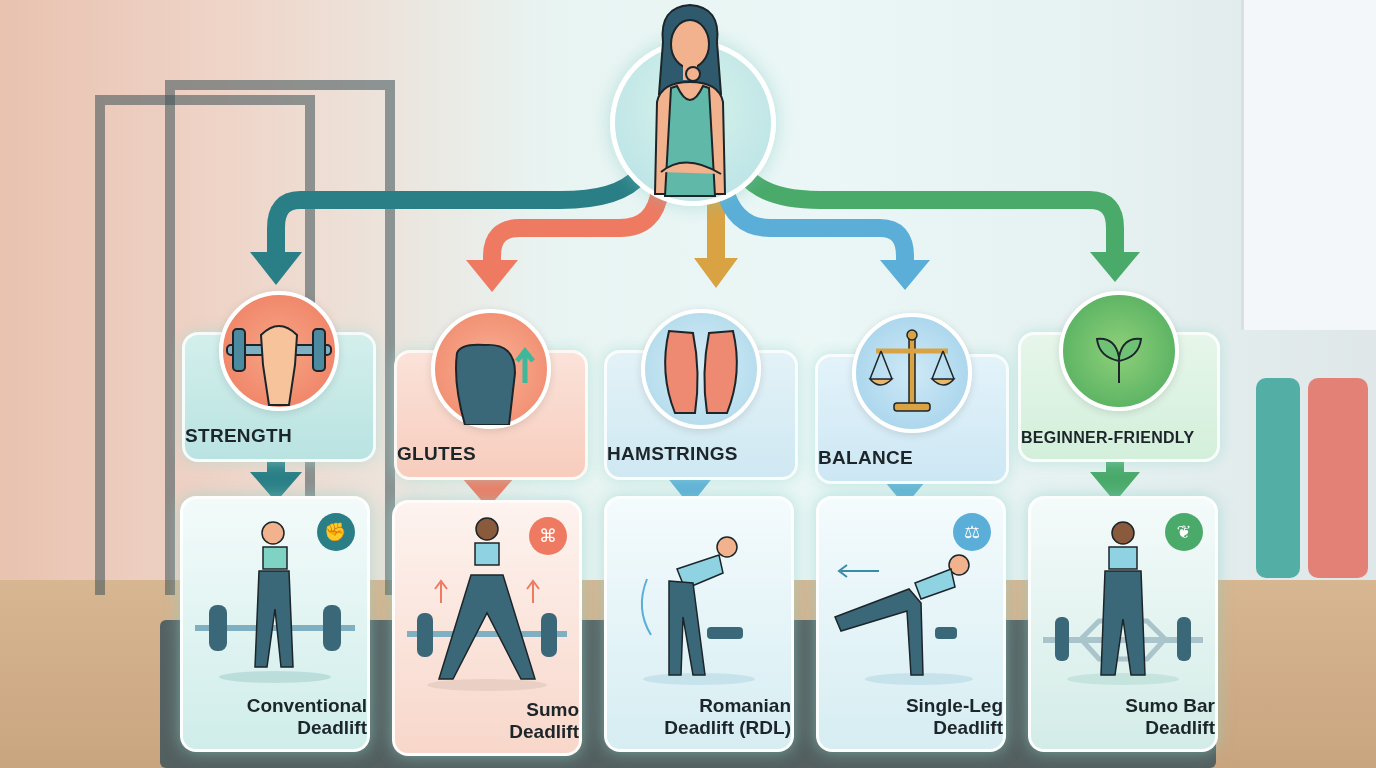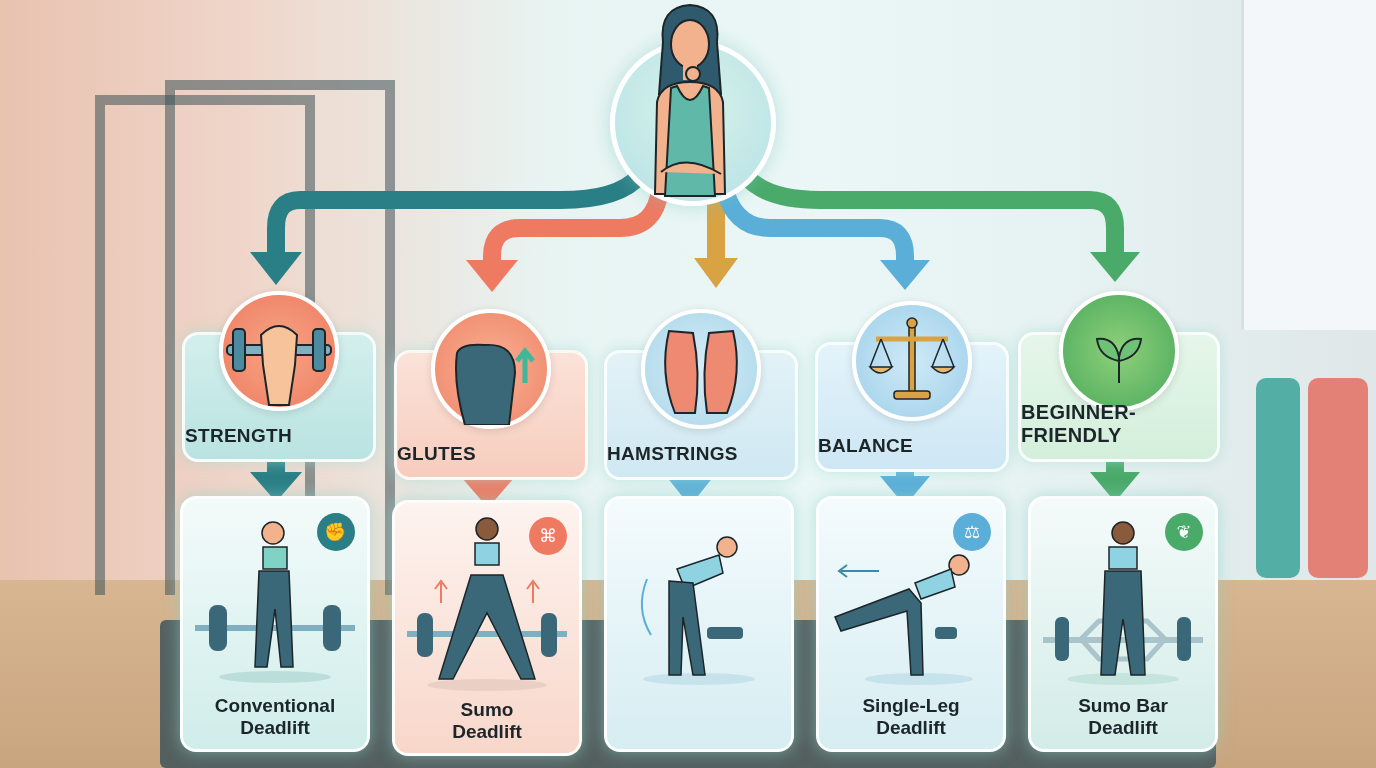--- a/index.html
+++ b/index.html
@@ -10,21 +10,21 @@
   .rack{position:absolute;border:10px solid #3e5358;border-bottom:none;opacity:.55;}
   .window{position:absolute;right:0;top:0;width:132px;height:330px;background:#f3f7f9;border-left:3px solid #d7e1e4;}
   .roll{position:absolute;border-radius:10px;opacity:.85;}
   .lines svg{position:absolute;left:0;top:0;}
   .hub{position:absolute;left:610px;top:40px;width:156px;height:156px;border-radius:50%;background:radial-gradient(circle at 50% 40%,#d7f3ea,#b6e0e6);border:5px solid #fff;box-shadow:0 0 18px rgba(120,200,190,.45);}
   .person{position:absolute;left:645px;top:2px;width:90px;height:196px;}
   .cat{position:absolute;top:332px;width:188px;height:124px;border-radius:16px;border:3px solid rgba(255,255,255,.85);box-shadow:0 0 14px rgba(160,220,210,.6);}
   .cat .icon{position:absolute;left:50%;top:-44px;transform:translateX(-50%);width:112px;height:112px;border-radius:50%;border:4px solid #fff;box-shadow:0 2px 8px rgba(0,0,0,.12);}
   .cat .label{position:absolute;left:0;right:0;bottom:12px;text-align:left;font-weight:bold;font-size:19px;color:#1c2529;letter-spacing:.3px;margin-top:12px;}
   .card{position:absolute;top:496px;width:184px;height:250px;border-radius:16px;border:3px solid rgba(255,255,255,.9);box-shadow:0 0 16px rgba(140,210,200,.6);}
-  .card .title{position:absolute;left:0;right:0;bottom:10px;text-align:center;font-weight:bold;font-size:19px;line-height:22px;color:#1c2529;}
+  .card .title{position:absolute;left:0;right:0;bottom:10px;text-align:right;font-weight:bold;font-size:19px;line-height:22px;color:#1c2529;}
   .card .badge{position:absolute;right:12px;top:14px;width:38px;height:38px;border-radius:50%;color:#fff;font-size:18px;text-align:center;line-height:38px;}
   .card svg{position:absolute;left:0;top:0;}
 </style>
 </head>
 <body>
 
 <div class="floor"></div>
 <div class="mat"></div>
 <div class="rack" style="left:95px;top:95px;width:200px;height:490px;"></div>
 <div class="rack" style="left:165px;top:80px;width:210px;height:505px;"></div>
@@ -97,41 +97,41 @@
 <div class="cat" style="left:604px;top:350px;background:linear-gradient(180deg,#e3f2f7,#cfe8f2);">
   <div class="icon" style="background:radial-gradient(circle,#d8eef6,#a9d6ea);">
     <svg width="112" height="112" viewBox="0 0 112 112">
         <path d="M24 18 Q14 60 30 100 L50 100 Q56 60 48 20 Z" fill="#ee8a72" stroke="#1c2529" stroke-width="2"></path>
         <path d="M88 18 Q98 60 82 100 L62 100 Q56 60 64 20 Z" fill="#ee8a72" stroke="#1c2529" stroke-width="2"></path>
       </svg>
   </div>
   <div class="label">HAMSTRINGS</div>
 </div>
 
-<div class="cat" style="left:815px;top:342px;background:linear-gradient(180deg,#e3f3fa,#cde7f4);">
+<div class="cat" style="left:815px;top:354px;background:linear-gradient(180deg,#e3f3fa,#cde7f4);">
   <div class="icon" style="background:radial-gradient(circle,#cfe9f6,#9fd0ea);">
     <svg width="112" height="112" viewBox="0 0 112 112">
         <rect x="53" y="22" width="6" height="66" fill="#d9a344" stroke="#1c2529" stroke-width="1.5"></rect>
         <path d="M20 34 L92 34" stroke="#d9a344" stroke-width="5"></path>
         <path d="M14 62 Q24 74 36 62 Z M76 62 Q88 74 98 62 Z" fill="#e8b76c" stroke="#1c2529" stroke-width="1.5"></path>
         <path d="M25 34 L14 62 M25 34 L36 62 M87 34 L76 62 M87 34 L98 62" stroke="#1c2529" stroke-width="1.5"></path>
         <rect x="38" y="86" width="36" height="8" rx="3" fill="#d9a344" stroke="#1c2529" stroke-width="1.5"></rect>
         <circle cx="56" cy="18" r="5" fill="#d9a344" stroke="#1c2529" stroke-width="1.5"></circle>
       </svg>
   </div>
   <div class="label">BALANCE</div>
 </div>
 
 <div class="cat" style="left:1018px;width:196px;background:linear-gradient(180deg,#e6f6ea,#d3efdb);">
   <div class="icon" style="background:radial-gradient(circle,#8fd07a,#4aaa5c);">
     <svg width="112" height="112" viewBox="0 0 112 112">
         <path d="M56 88 L56 60 M56 66 Q36 62 34 44 Q52 42 56 62 M56 66 Q76 62 78 44 Q60 42 56 62" stroke="#1c2529" stroke-width="2" fill="#6fc275"></path>
       </svg>
   </div>
-  <div class="label" style="font-size:20px;">BEGINNER-FRIENDLY</div>
+  <div class="label" style="font-size:16px;">BEGINNER-FRIENDLY</div>
 </div>
 
 <div class="card" style="left:180px;background:linear-gradient(180deg,#f3fbfa,#cfedea);">
   <div class="badge" style="background:#2a7f86;">✊</div>
   <svg width="184" height="250" viewBox="0 0 184 250">
       <ellipse cx="92" cy="178" rx="56" ry="6" fill="#bcdedb"></ellipse>
       <rect x="12" y="126" width="160" height="6" fill="#7fb0c2"></rect>
       <rect x="26" y="106" width="18" height="46" rx="8" fill="#3b6879"></rect>
       <rect x="140" y="106" width="18" height="46" rx="8" fill="#3b6879"></rect>
       <circle cx="90" cy="34" r="11" fill="#f2b28d" stroke="#1c2529" stroke-width="1.5"></circle>
@@ -158,20 +158,21 @@
 
 <div class="card" style="left:604px;background:linear-gradient(180deg,#f4fbfd,#d6edf2);">
   <svg width="184" height="250" viewBox="0 0 184 250">
       <ellipse cx="92" cy="180" rx="56" ry="6" fill="#c6e2ea"></ellipse>
       <circle cx="120" cy="48" r="10" fill="#f2b28d" stroke="#1c2529" stroke-width="1.5"></circle>
       <path d="M70 70 L112 56 L116 74 L78 90 Z" fill="#8fd3e2" stroke="#1c2529" stroke-width="1.5"></path>
       <path d="M62 82 L86 84 L98 176 L86 176 L76 118 L74 176 L62 176 Z" fill="#3b6879" stroke="#1c2529" stroke-width="1.5"></path>
       <rect x="100" y="128" width="36" height="12" rx="4" fill="#3b6879"></rect>
       <path d="M40 80 Q28 110 44 136" stroke="#5aaed8" stroke-width="2" fill="none"></path>
     </svg>
+  <div class="title"><span>Romanian</span><br><span>Deadlift (RDL)</span></div>
 </div>
 
 <div class="card" style="left:816px;background:linear-gradient(180deg,#f4fbfd,#d6edf2);">
   <div class="badge" style="background:#5aaed8;">⚖</div>
   <svg width="184" height="250" viewBox="0 0 184 250">
       <ellipse cx="100" cy="180" rx="54" ry="6" fill="#c6e2ea"></ellipse>
       <path d="M60 72 L22 72 M28 66 L20 72 L28 78" stroke="#3b8aa8" stroke-width="2" fill="none"></path>
       <circle cx="140" cy="66" r="10" fill="#f2b28d" stroke="#1c2529" stroke-width="1.5"></circle>
       <path d="M96 84 L132 70 L136 88 L102 100 Z" fill="#8fd3e2" stroke="#1c2529" stroke-width="1.5"></path>
       <path d="M16 118 L90 90 L102 104 L104 176 L92 176 L88 112 L22 132 Z" fill="#3b6879" stroke="#1c2529" stroke-width="1.5"></path>

